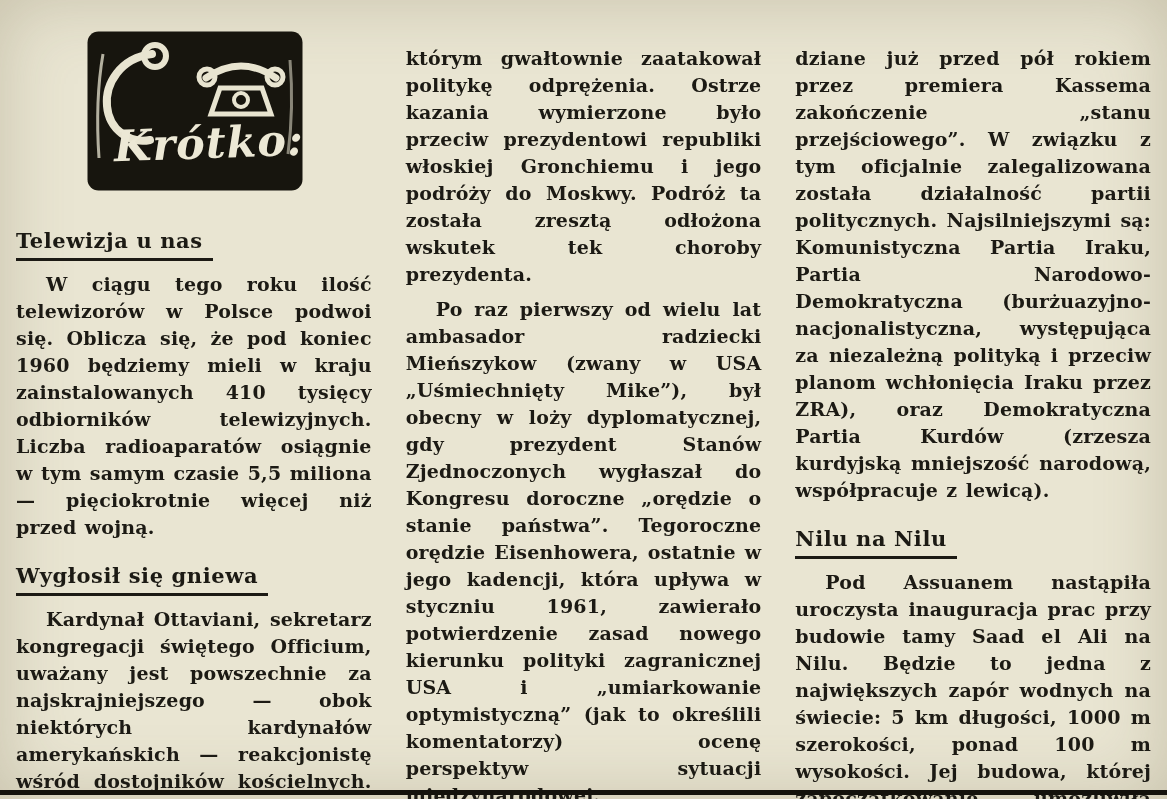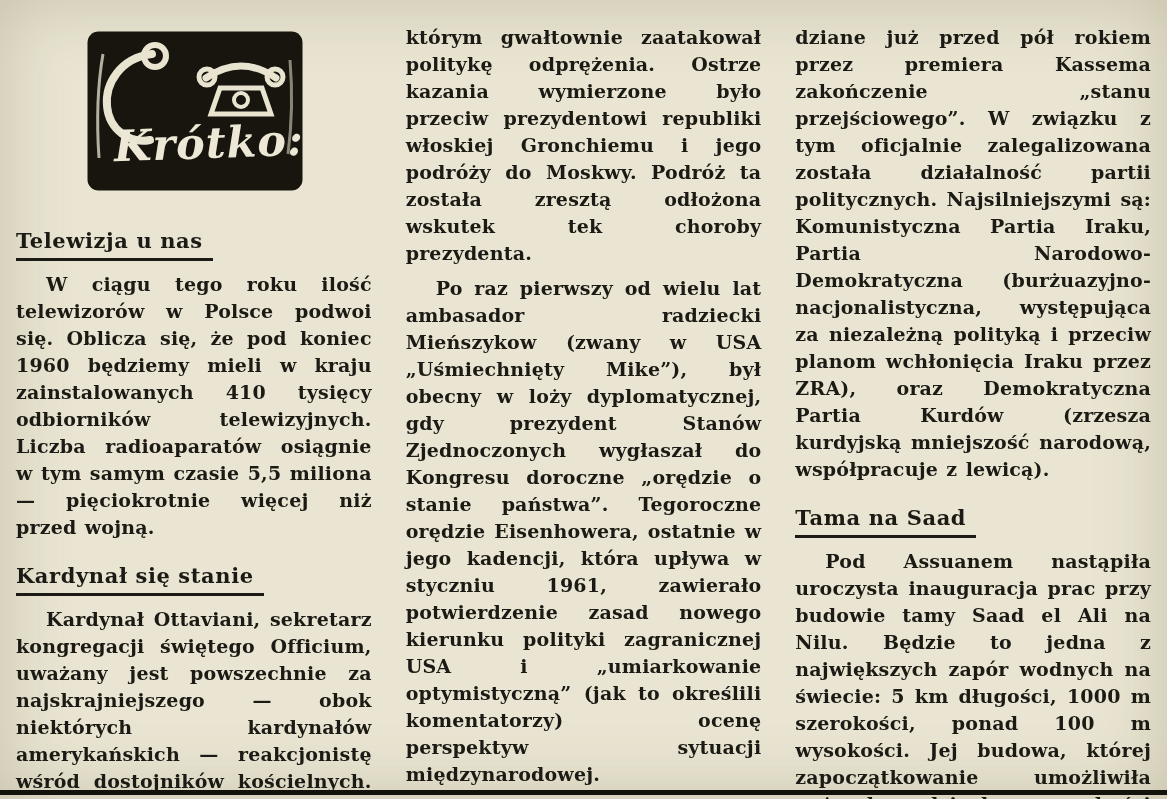--- a/index.html
+++ b/index.html
@@ -24,21 +24,21 @@
   .para {
     margin: 0 0 8px 0;
     font-size: 19px;
     line-height: 27px;
     font-weight: 700;
     text-align: justify;
     text-indent: 30px;
     letter-spacing: 0.2px;
     word-spacing: 1.5px;
   }
-  .para.cont { text-indent: 0; }
+  .para.cont { text-indent: 0; margin-top: 21px; }
   .headline {
     display: inline-block;
     margin: 14px 0 10px 0;
     font-size: 21px;
     font-weight: 700;
     letter-spacing: 0.6px;
     border-bottom: 3px solid #1c1a14;
     padding: 0 10px 5px 0;
   }
   .headline.first { margin-top: 8px; }
@@ -100,36 +100,36 @@
       </svg>
       <span class="logo-text">Krótko:</span>
     </div>
 
     <div>
       <span class="headline first">Telewizja u nas</span>
     </div>
     <p class="para">W ciągu tego roku ilość telewizorów w Polsce podwoi się. Oblicza się, że pod koniec 1960 będziemy mieli w kraju zainstalowanych 410 tysięcy odbiorników telewizyjnych. Liczba radioaparatów osiągnie w tym samym czasie 5,5 miliona — pięciokrotnie więcej niż przed wojną.</p>
 
     <div>
-      <span class="headline">Kardynał się stanie</span>
+      <span class="headline">Wygłosił się gniewa</span>
     </div>
     <p class="para">Kardynał Ottaviani, sekretarz kongregacji świętego Officium, uważany jest powszechnie za najskrajniejszego — obok niektórych kardynałów amerykańskich — reakcjonistę wśród dostojników kościelnych. Wygłosił on ostatnio kazanie, w</p>
   </div>
 
   <div class="col">
     <p class="para cont">którym gwałtownie zaatakował politykę odprężenia. Ostrze kazania wymierzone było przeciw prezydentowi republiki włoskiej Gronchiemu i jego podróży do Moskwy. Podróż ta została zresztą odłożona wskutek tek choroby prezydenta.</p>
 
     <p class="para">Po raz pierwszy od wielu lat ambasador radziecki Mieńszykow (zwany w USA „Uśmiechnięty Mike”), był obecny w loży dyplomatycznej, gdy prezydent Stanów Zjednoczonych wygłaszał do Kongresu doroczne „orędzie o stanie państwa”. Tegoroczne orędzie Eisenhowera, ostatnie w jego kadencji, która upływa w styczniu 1961, zawierało potwierdzenie zasad nowego kierunku polityki zagranicznej USA i „umiarkowanie optymistyczną” (jak to określili komentatorzy) ocenę perspektyw sytuacji międzynarodowej.</p>
 
   </div>
 
   <div class="col">
     <p class="para cont">dziane już przed pół rokiem przez premiera Kassema zakończenie „stanu przejściowego”. W związku z tym oficjalnie zalegalizowana została działalność partii politycznych. Najsilniejszymi są: Komunistyczna Partia Iraku, Partia Narodowo-Demokratyczna (burżuazyjno-nacjonalistyczna, występująca za niezależną polityką i przeciw planom wchłonięcia Iraku przez ZRA), oraz Demokratyczna Partia Kurdów (zrzesza kurdyjską mniejszość narodową, współpracuje z lewicą).</p>
 
     <div>
-      <span class="headline">Tama na Saad</span>
+      <span class="headline">Nilu na Nilu</span>
     </div>
     <p class="para">Pod Assuanem nastąpiła uroczysta inauguracja prac przy budowie tamy Saad el Ali na Nilu. Będzie to jedna z największych zapór wodnych na świecie: 5 km długości, 1000 m szerokości, ponad 100 m wysokości. Jej budowa, której zapoczątkowanie umożliwiła pożyczka radziecka w wysokości 400 milionów rubli, potrwa dziesięć lat.</p>
   </div>
 
 </div>
 
 <div class="bottom-rule"></div>
 
 </body></html>

